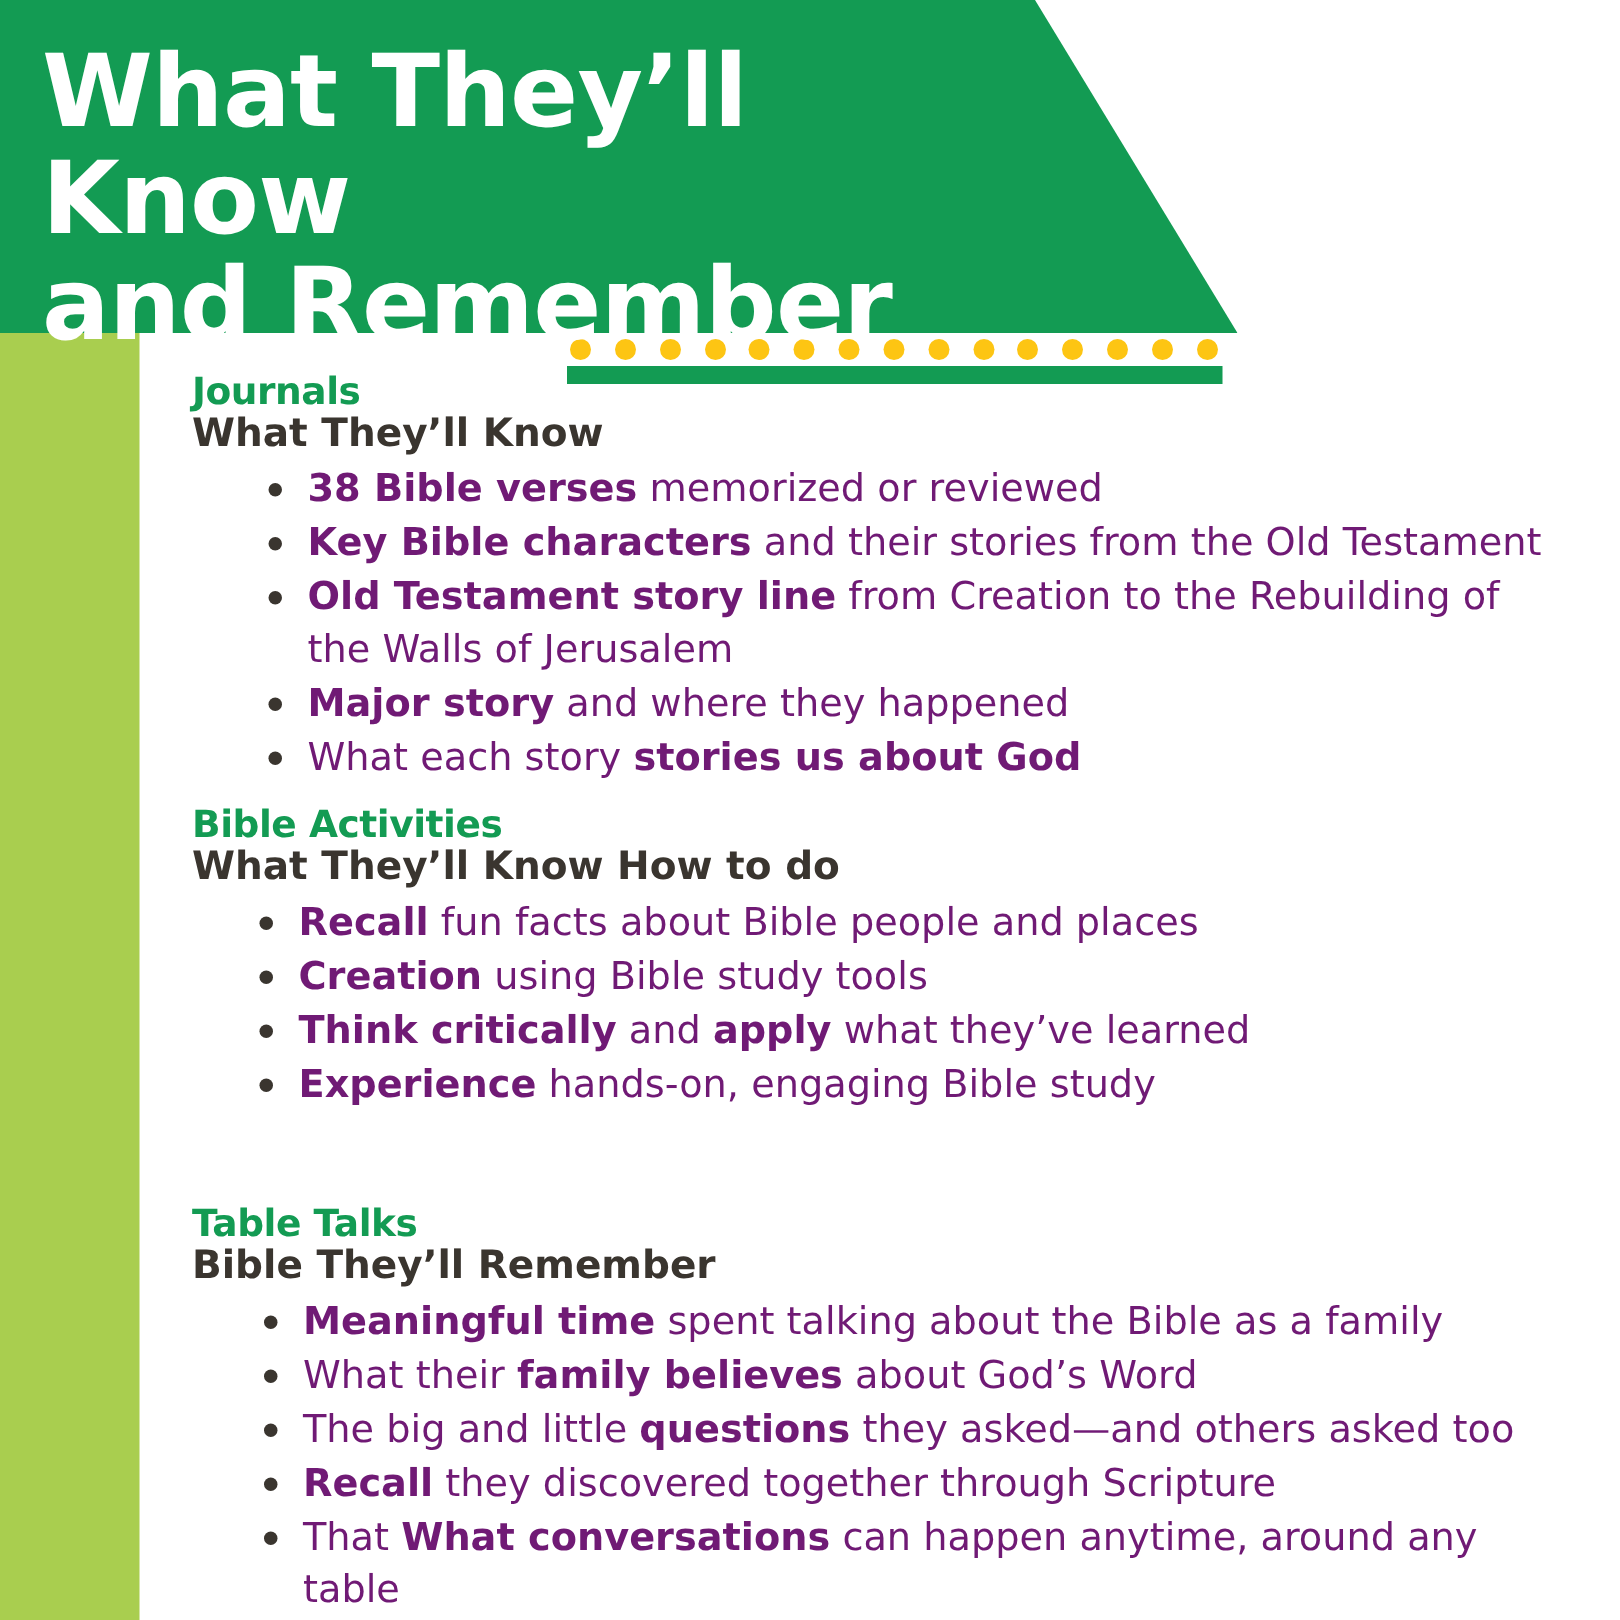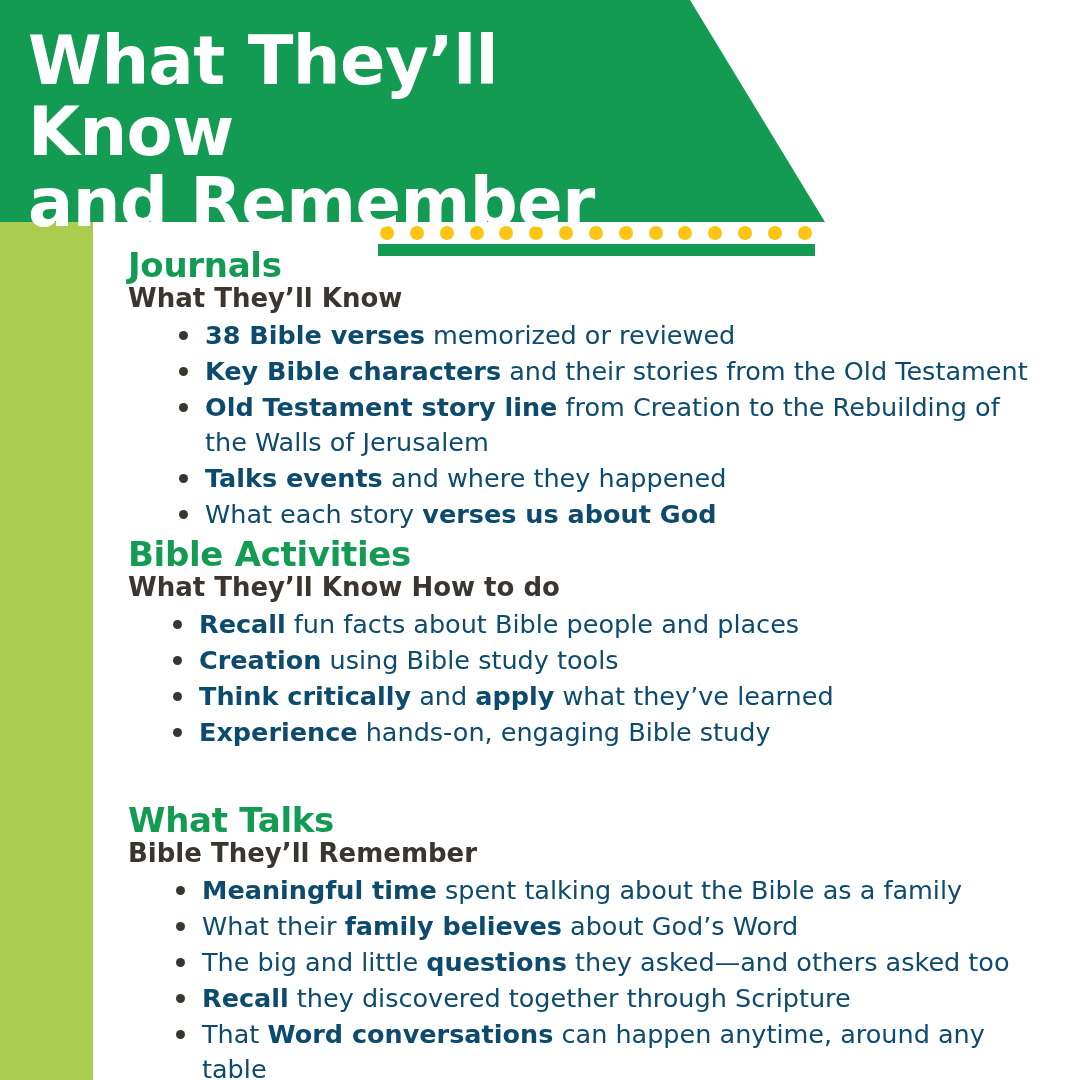--- a/index.html
+++ b/index.html
@@ -89,42 +89,42 @@
     left: 0;
     top: 248px;
     width: 1080px;
   }
   .section { margin-bottom: 0; }
 
   .section-title {
     color: #139b53;
     font-family: "DejaVu Sans", sans-serif;
     font-weight: 700;
-    font-size: 34px;
+    font-size: 25px;
     line-height: 1.0;
     letter-spacing: -0.3px;
     margin: 0 0 2px 0;
   }
   .section-subtitle {
     color: #3a352f;
     font-family: "DejaVu Sans", sans-serif;
     font-weight: 700;
     font-size: 26px;
     line-height: 1.08;
     margin: 0 0 6px 0;
   }
 
   ul.bullets {
     list-style: none;
     margin: 0;
     padding: 0;
   }
   ul.bullets li {
     position: relative;
-    color: #0c4a6e;
+    color: #701a75;
     font-family: "DejaVu Sans", sans-serif;
     font-weight: 400;
     font-size: 25.5px;
     line-height: 1.37;
     padding-left: 30px;
     margin: 0 0 1px 0;
   }
   ul.bullets li::before {
     content: "";
     position: absolute;
@@ -181,41 +181,41 @@
 
 <div class="content">
 
   <div class="section" id="section-journals">
     <div class="section-title">Journals</div>
     <div class="section-subtitle">What They’ll Know</div>
     <ul class="bullets">
         <li><b>38 Bible verses</b> memorized or reviewed</li>
         <li><b>Key Bible characters</b> and their stories from the Old Testament</li>
         <li><b>Old Testament story line</b> from Creation to the Rebuilding of the Walls of Jerusalem</li>
-        <li><b>Talks events</b> and where they happened</li>
-        <li>What each story <b>verses us about God</b></li>
+        <li><b>Major story</b> and where they happened</li>
+        <li>What each story <b>stories us about God</b></li>
       </ul>
   </div>
 
   <div class="section" id="section-bible-activities">
     <div class="section-title">Bible Activities</div>
     <div class="section-subtitle">What They’ll Know How to do</div>
     <ul class="bullets">
         <li><b>Recall</b> fun facts about Bible people and places</li>
         <li><b>Creation</b> using Bible study tools</li>
         <li><b>Think critically</b> and <b>apply</b> what they’ve learned</li>
         <li><b>Experience</b> hands-on, engaging Bible study</li>
       </ul>
   </div>
 
   <div class="section" id="section-table-talks">
-    <div class="section-title">What Talks</div>
+    <div class="section-title">Table Talks</div>
     <div class="section-subtitle">Bible They’ll Remember</div>
     <ul class="bullets">
         <li><b>Meaningful time</b> spent talking about the Bible as a family</li>
         <li>What their <b>family believes</b> about God’s Word</li>
         <li>The big and little <b>questions</b> they asked—and others asked too</li>
         <li><b>Recall</b> they discovered together through Scripture</li>
-        <li>That <b>Word conversations</b> can happen anytime, around any table</li>
+        <li>That <b>What conversations</b> can happen anytime, around any table</li>
       </ul>
   </div>
 
 </div>
 
 </body></html>

